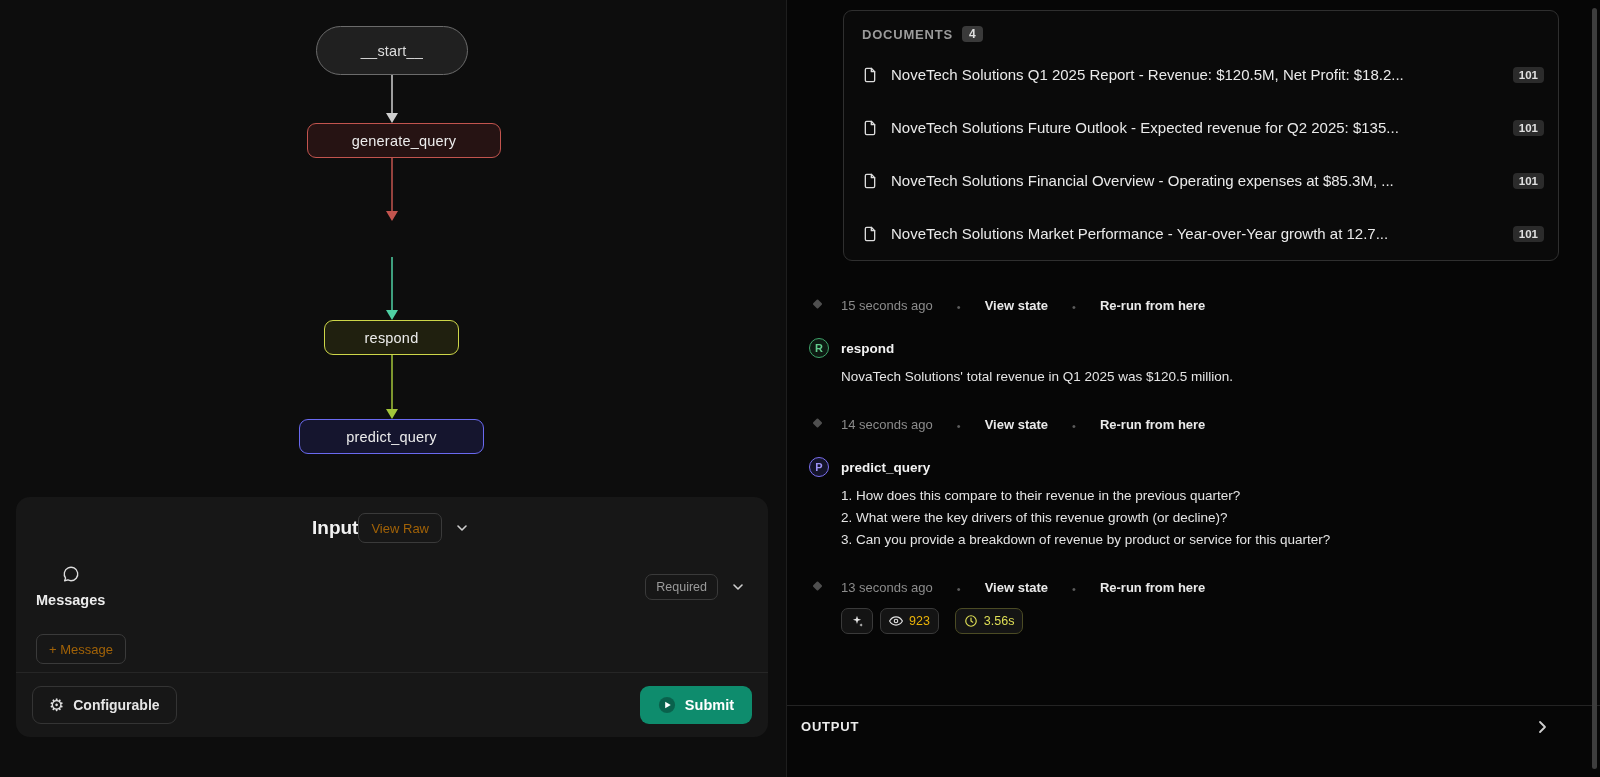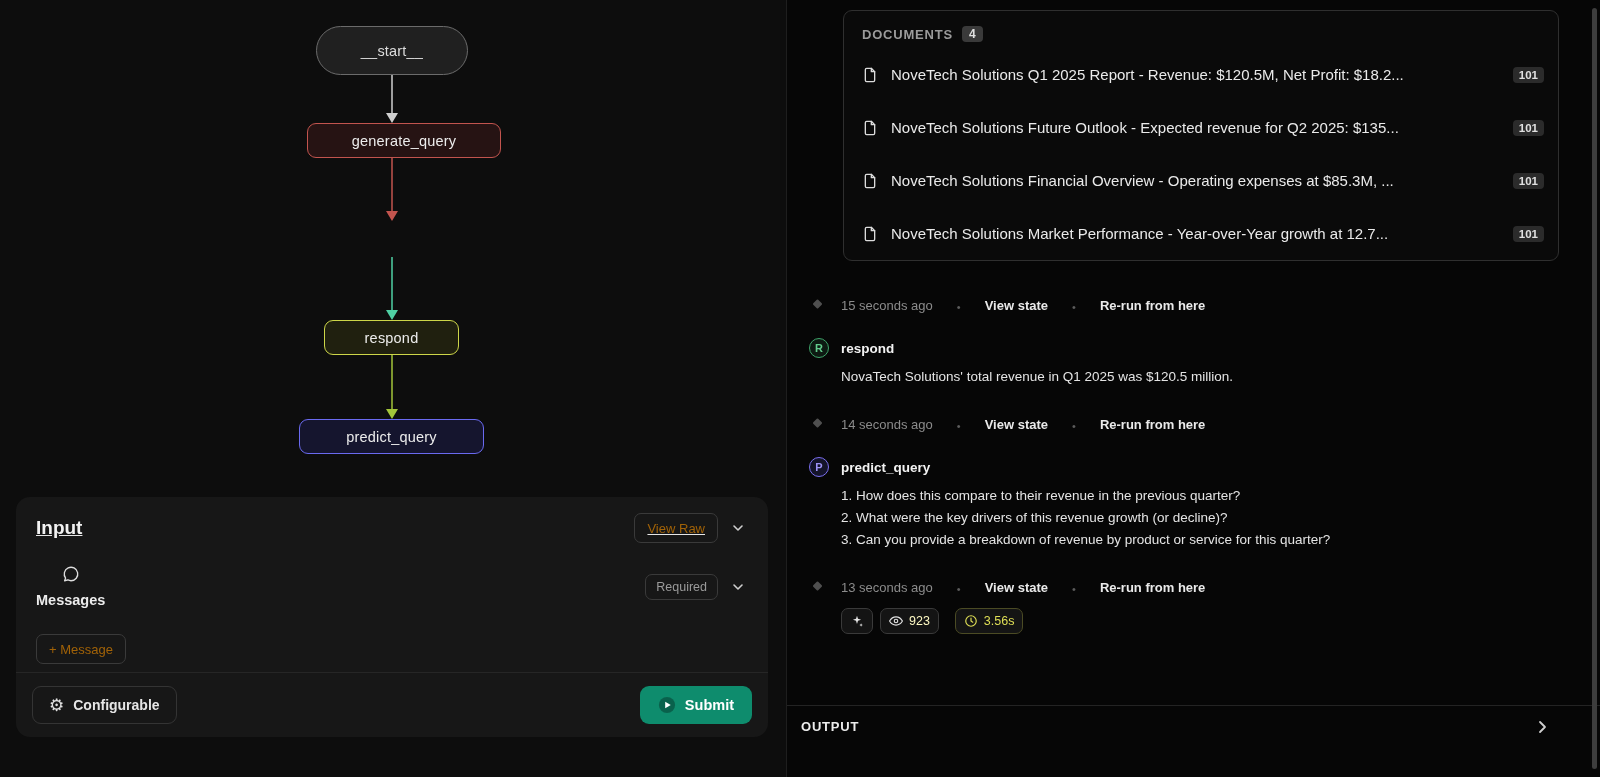--- a/index.html
+++ b/index.html
@@ -19,21 +19,21 @@
   .gnode.genq    { left:307px; top:123px; width:194px; height:35px; border-color:#c2544e; background:#261313; }
   .gnode.retr    { left:320px; top:221px; width:143px; height:36px; border-color:#4fd0a4; background:#0f1f1a; }
   .gnode.resp    { left:324px; top:320px; width:135px; height:35px; border-color:#cdd649; background:#20200f; }
   .gnode.pred    { left:299px; top:419px; width:185px; height:35px; border-color:#6a6af0; background:#15152e; }
 
   
   .input-panel {
     position:absolute; left:16px; top:497px; width:752px; height:240px;
     background:#171717; border-radius:14px; display:flex; flex-direction:column;
   }
-  .ip-head { display:flex; align-items:center; justify-content:space-between; padding:16px 20px 0 20px;text-decoration:underline; }
+  .ip-head { display:flex; align-items:center; justify-content:center; padding:16px 20px 0 20px; }
   .ip-title { font-size:19px; font-weight:700; color:#f2f2f2; }
   .ip-head-right { display:flex; align-items:center; gap:10px; }
   .btn-outline {
     display:inline-flex; align-items:center; gap:6px; height:30px; padding:0 12px;
     border:1px solid #3a3a3a; border-radius:7px; background:transparent; color:#a16207;
     font-size:13px; cursor:pointer; font-family:inherit;
   }
   .chev-btn { background:none; border:none; cursor:pointer; display:flex; align-items:center; padding:2px; }
   .msg-row { display:flex; align-items:center; justify-content:space-between; padding:0 20px; margin-top:22px; }
   .msg-left { display:flex; align-items:center; gap:9px; font-size:14.5px; font-weight:600; color:#ececec;flex-direction:column; }
@@ -97,21 +97,21 @@
   .avatar.green  { border:1.5px solid #3fa46a; color:#63cd8d; background:#0d1a12; }
   .avatar.purple { border:1.5px solid #7b6ff0; color:#9d92f6; background:#14142a; }
   .node-name { font-size:13.5px; font-weight:700; color:#f2f2f2; }
   .content-line { font-size:13.5px; line-height:22px; color:#e4e4e4; }
   .content-block { margin-top:7px; }
 
   .badges-row { display:flex; align-items:center; gap:7px; margin-top:13px; }
   .stat-badge {
     display:inline-flex; align-items:center; gap:6px; height:26px; padding:0 8px;
     border:1px solid #3a3a3a; border-radius:7px; background:#141414; font-size:12.5px;
-    color:#fef9c3; cursor:pointer;
+    color:#eab308; cursor:pointer;
   }
   .stat-badge.duration { color:#dede55; border-color:#4b4b24;margin-left:9px; }
 
   .output-bar {
     position:absolute; left:0; right:0; top:705px; height:72px; border-top:1px solid #232323;
     padding:13px 50px 0 14px; display:flex; align-items:flex-start; justify-content:space-between;
   }
   .output-label { font-size:13px; font-weight:700; letter-spacing:.8px; color:#ececec; }
 
   .scrollbar-thumb {

